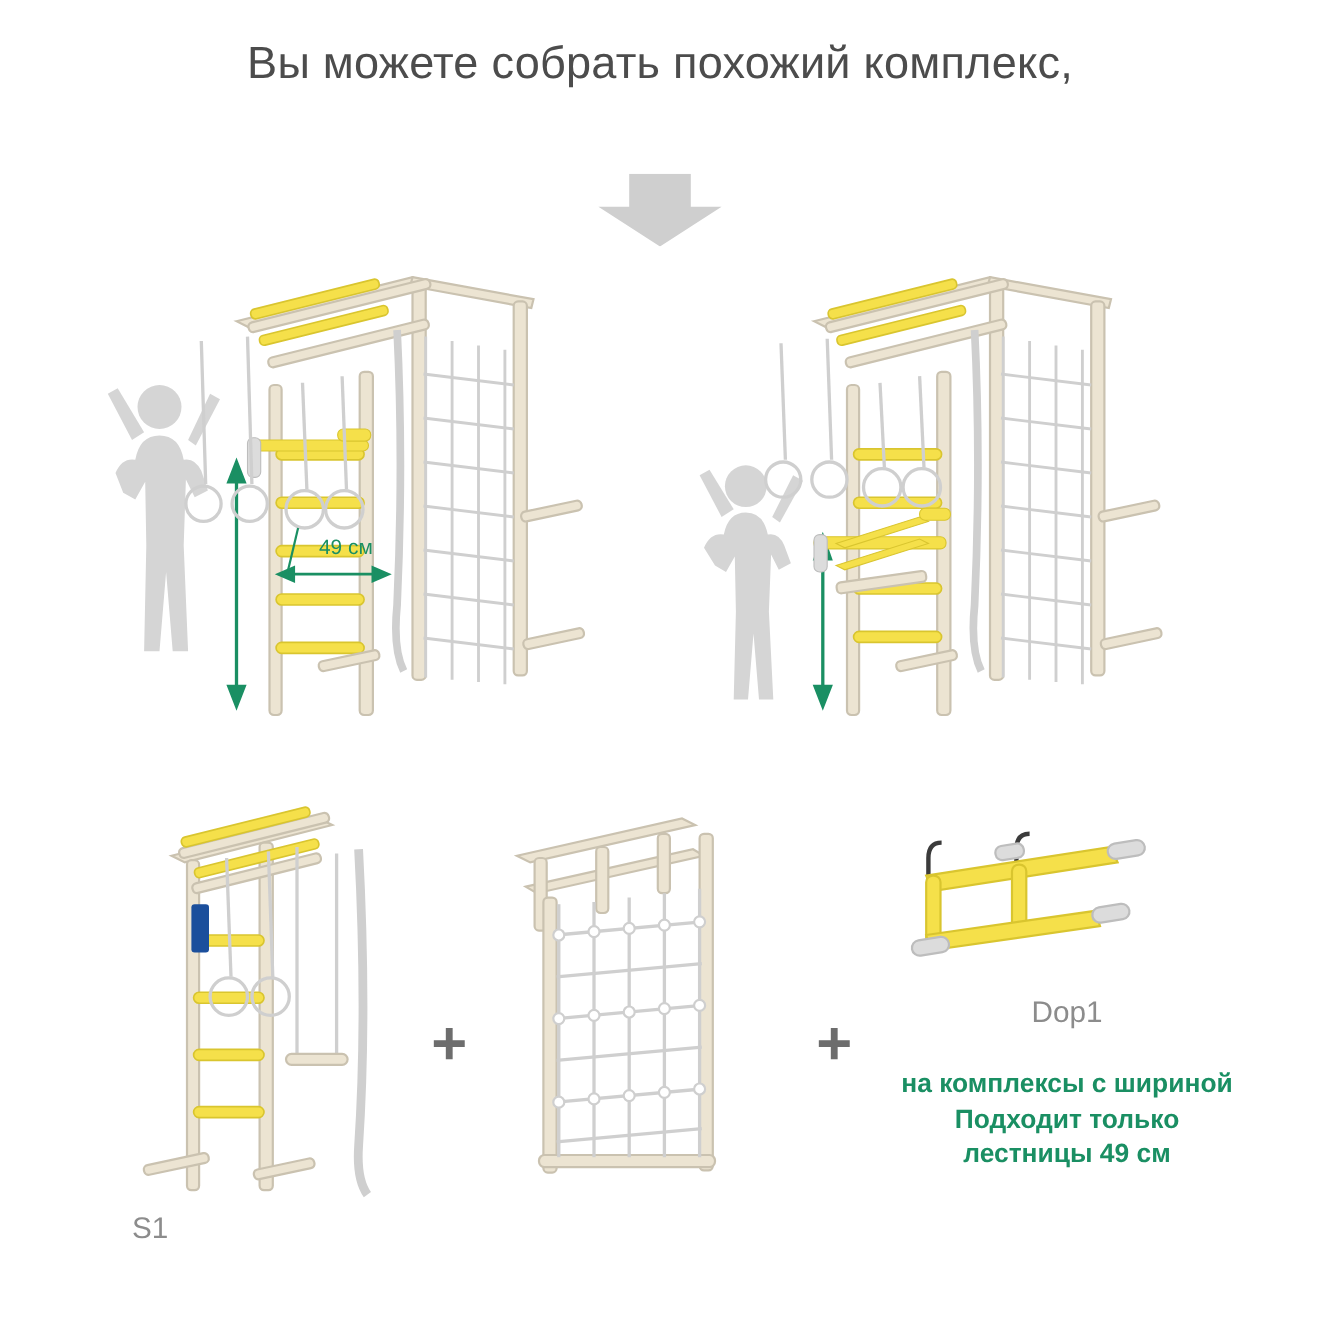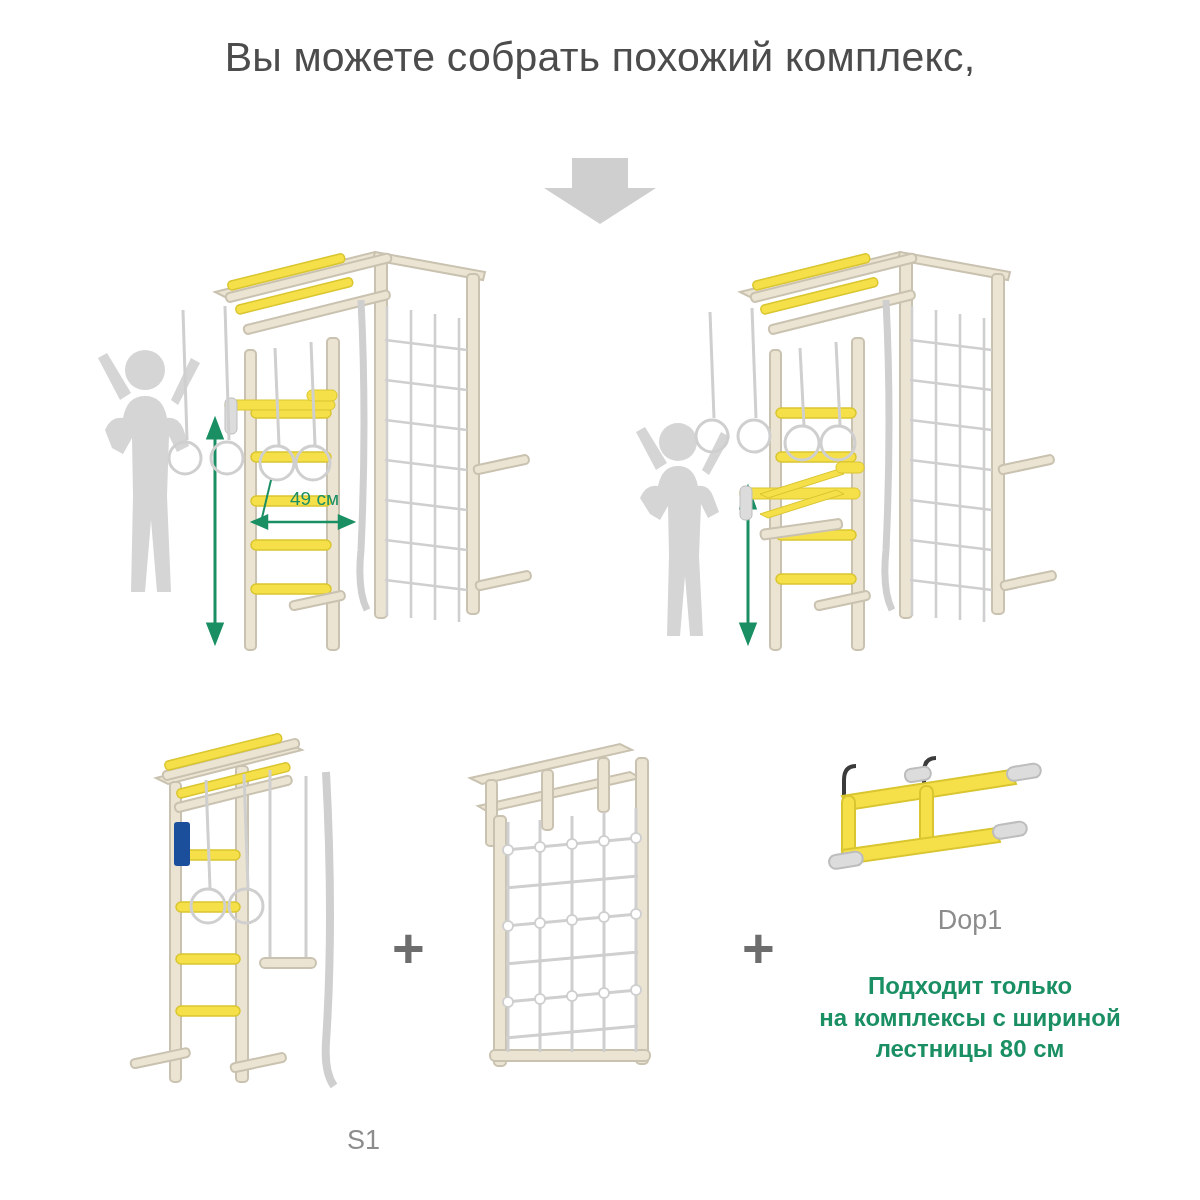--- a/index.html
+++ b/index.html
@@ -73,23 +73,23 @@
   .prod-dop1  { left: 820px;  top: 30px;  width: 300px; }
 
   .prod-label {
     color: #8c8c8c;
     font-size: 27px;
     font-weight: 400;
   }
   .label-s1 {
     position: absolute;
     left: 120px;
-    top: 405px;
+    top: 381px;
     width: 260px;
-    text-align: right;
+    text-align: left;
   }
   .label-dop24 {
     position: absolute;
     left: 450px;
     top: 405px;
     width: 260px;
     text-align: center;
   }
   .label-dop1 {
     position: absolute;
@@ -452,18 +452,18 @@
       </svg>
     </div>
 
     <div class="plus plus-1">+</div>
     <div class="plus plus-2">+</div>
 
     <div class="prod-label label-s1">S1</div>
     <div class="prod-label label-dop1">Dop1</div>
 
     <div class="note">
+      <span class="nl">на комплексы с шириной</span>
       <span class="nl">Подходит только</span>
-      <span class="nl">на комплексы с шириной</span>
-      <span class="nl">лестницы 80 см</span>
+      <span class="nl">лестницы 49 см</span>
     </div>
   </div>
 </div>
 
 </body></html>

